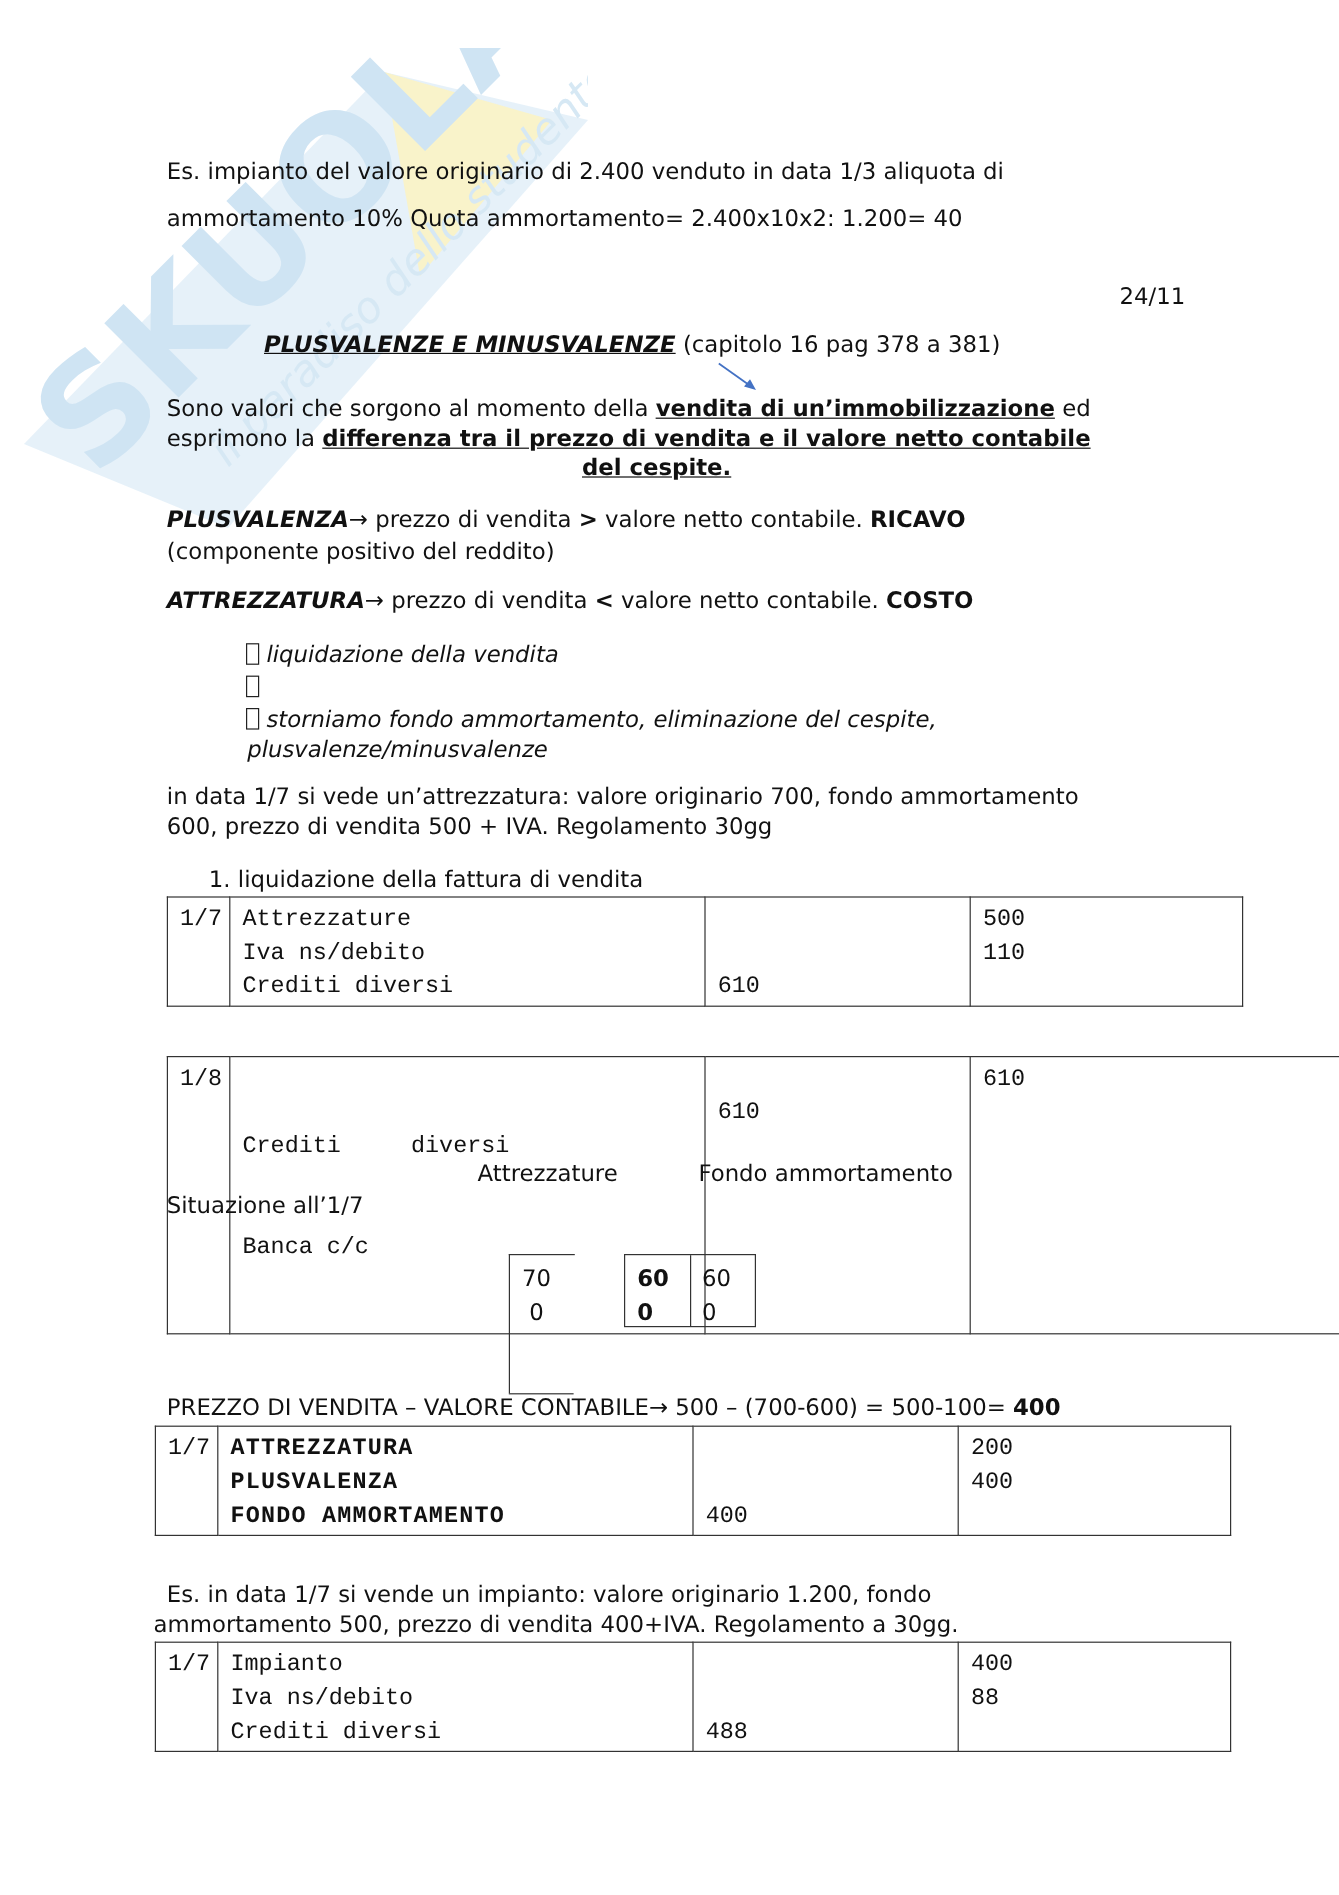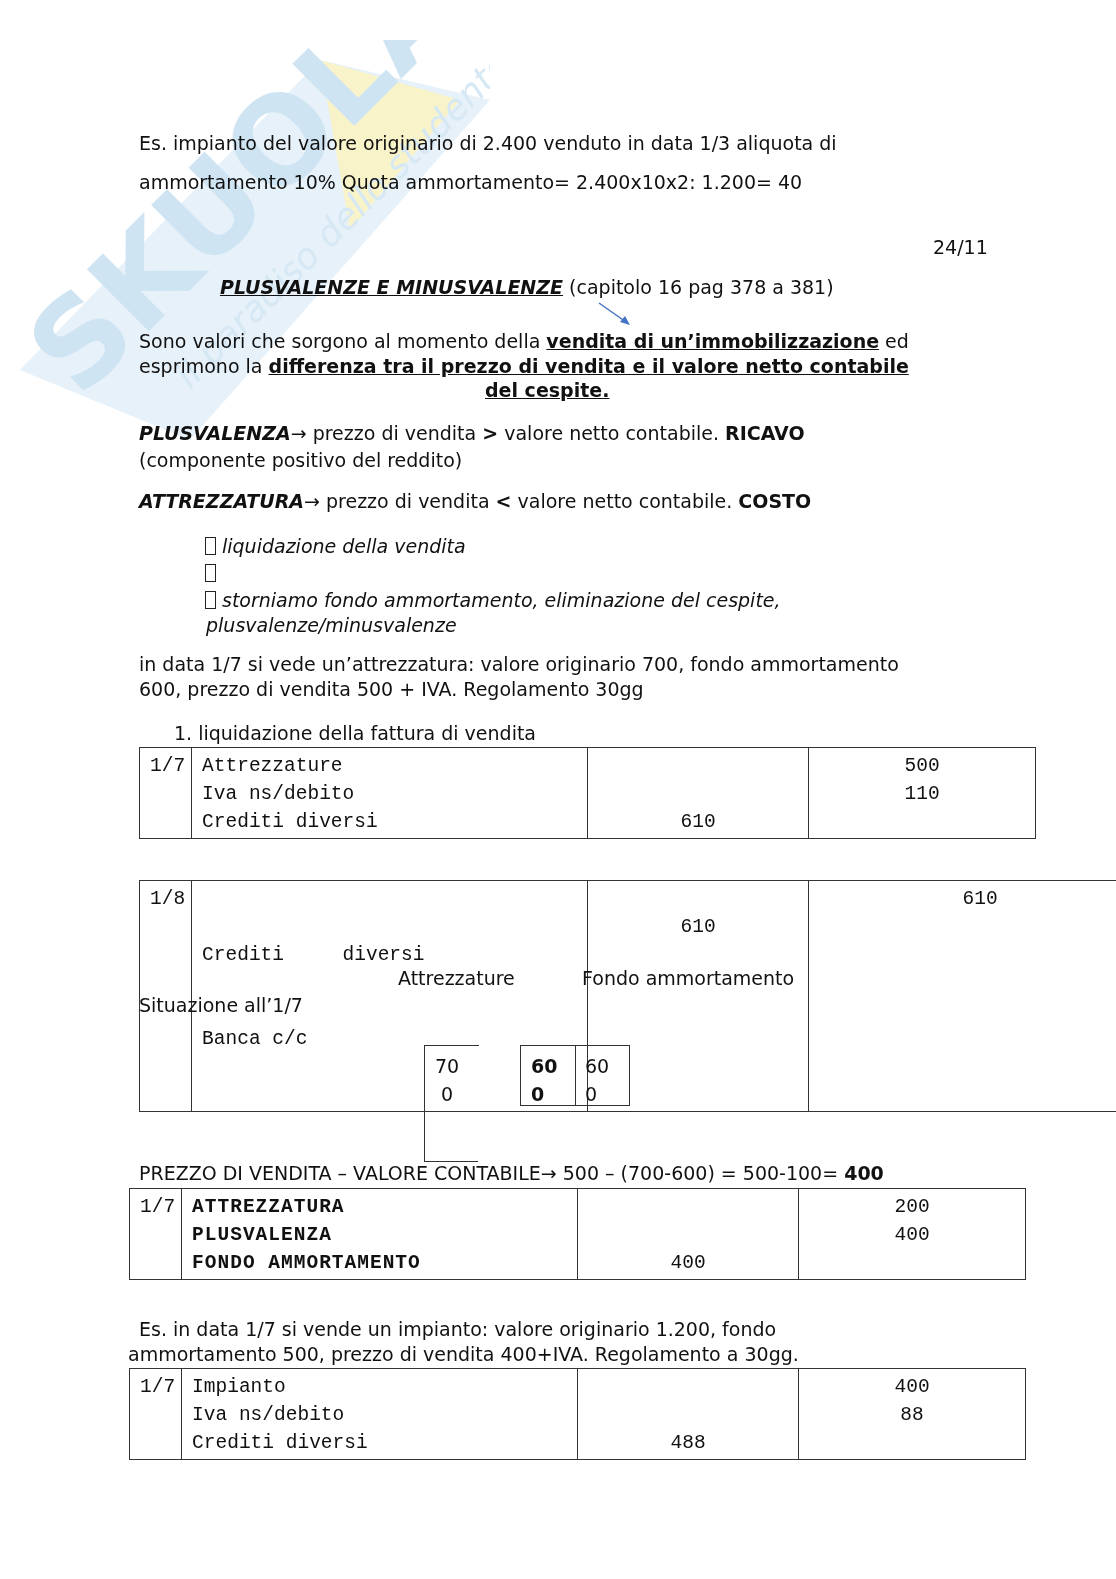--- a/index.html
+++ b/index.html
@@ -10,21 +10,21 @@
   .abs { position: absolute; white-space: nowrap; }
   .watermark { position: absolute; left: 20px; top: 40px; width: 470px; height: 420px; pointer-events: none; }
   .b { font-weight: bold; }
   .bi { font-weight: bold; font-style: italic; }
   .u { text-decoration: underline; }
   .i { font-style: italic; }
   .box-glyph { display: inline-block; width: 9px; height: 16px; border: 1px solid #222; vertical-align: -2px; margin-right: 6px; }
   table.ledger { position: absolute; border-collapse: collapse; font-size: 19.5px; }
   table.ledger td { border: 1.5px solid #333; vertical-align: top; padding: 4px 10px 2px 10px; line-height: 28px; font-family: Liberation Mono, monospace; }
   table.ledger td.date { width: 32px; padding-left: 10px; padding-right: 6px; }
-  table.ledger td.num { text-align: center; }
+  table.ledger td.num { text-align: left; }
   .t-acc { position: absolute; }
 </style>
 </head>
 <body>
 
 <svg class="watermark" viewBox="0 0 470 420">
   <polygon points="0,330 300,20 470,60 170,400" fill="#e3eff8" opacity="0.9"></polygon>
   <polygon points="300,20 440,60 330,190" fill="#fbf3c4" opacity="0.9"></polygon>
   <text x="60" y="360" transform="rotate(-45 60 360)" font-family="DejaVu Sans, sans-serif" font-weight="bold" font-size="120" fill="#cfe4f3">SKUOLA</text>
   <text x="170" y="350" transform="rotate(-45 170 350)" font-family="DejaVu Sans, sans-serif" font-style="italic" font-size="36" fill="#d6e8f4">il paradiso dello studente</text>

